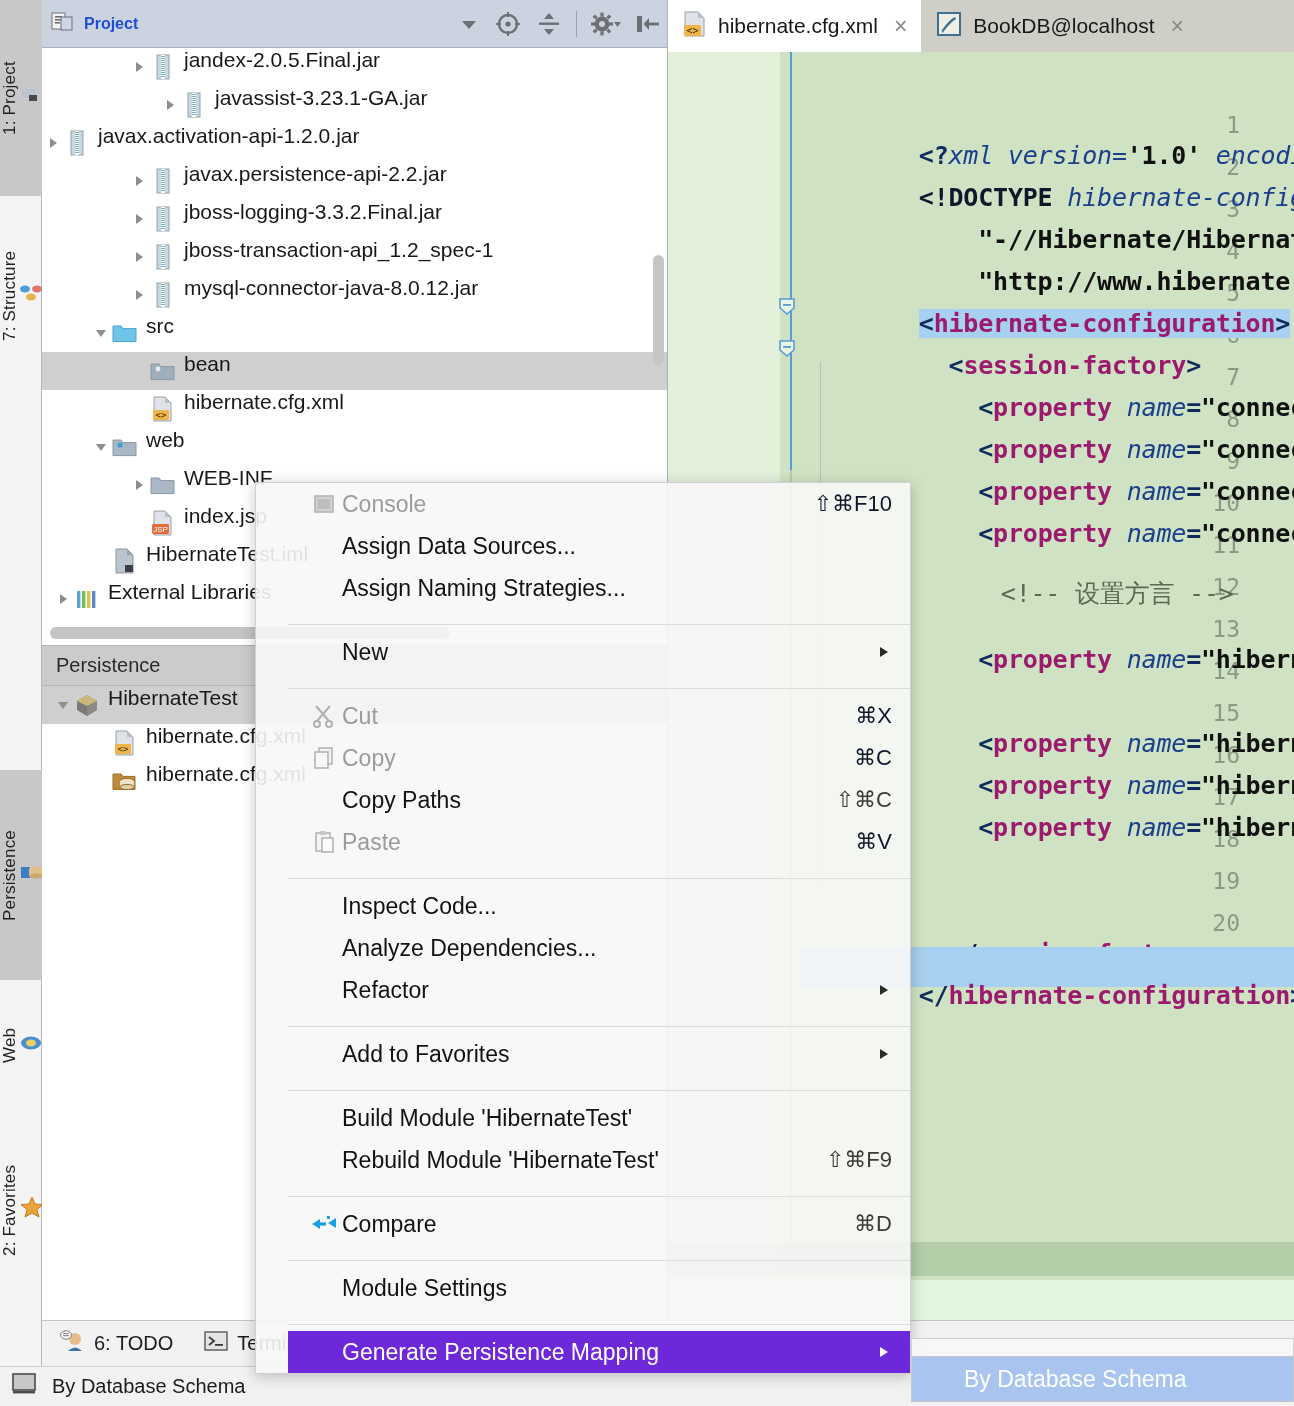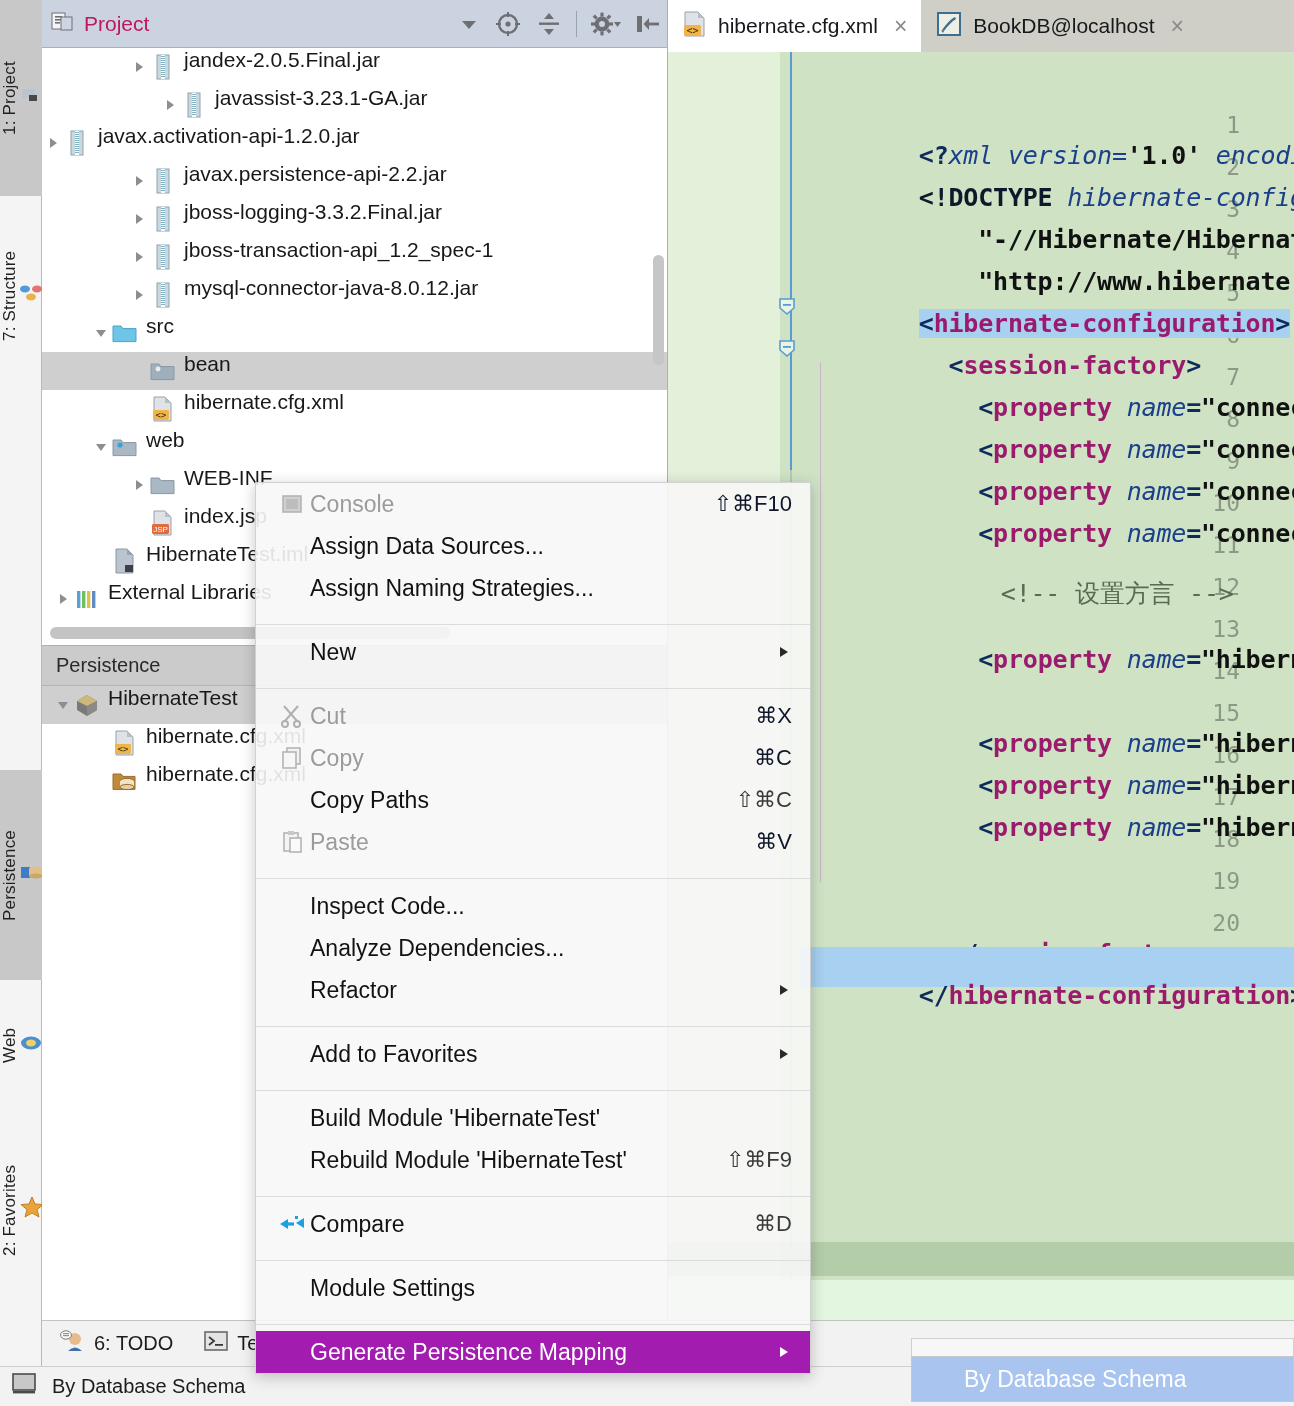--- a/index.html
+++ b/index.html
@@ -29,21 +29,21 @@
   
   .projectpanel{
     position:absolute; left:42px; top:0; width:626px; height:645px;
     background:#ffffff; border-right:1px solid #b0b0b0;
   }
   .panelheader{
     position:relative; height:48px; background:#ccd3e0;
     border-bottom:1px solid #a8b0c0; display:flex; align-items:center;
     padding:0 8px;
   }
-  .panelheader .ptitle{ font-size:21px; color:#be185d; margin-left:10px; }
+  .panelheader .ptitle{ font-size:16px; color:#1d4ed8; margin-left:10px;font-weight:bold; }
   .hdricons{ position:absolute; right:6px; top:0; height:48px; display:flex; align-items:center; gap:14px; }
   .hdricons .ic{ opacity:.72; display:flex; align-items:center; }
   .hdrsep{ width:1px; height:26px; background:#9aa3b4; }
 
   .tree{ position:absolute; top:48px; left:0; right:0; bottom:0; overflow:hidden; background:#fff; }
   .trow{
     height:38px; display:flex; 
     font-size:21px; color:#17181a; white-space:nowrap;
   }
   .trow.sel{ background:#cfcfcf; }
@@ -118,37 +118,37 @@
   .bbitem{ display:flex; align-items:center; gap:8px; }
   .statusbar{
     position:absolute; left:0; top:1366px; width:1294px; height:40px;
     background:#f2f2f2; border-top:1px solid #cfcfcf;
     display:flex; align-items:center; gap:12px; padding-left:10px;
     font-size:20px; color:#1c1c1c;
   }
 
   
   .ctxmenu{
-    position:absolute; left:255px; top:482px; width:556px;
+    position:absolute; left:255px; top:482px; width:656px;
     background:rgba(247,247,247,0.90);
     border:1px solid #d0d0d0;
     box-shadow:0 3px 14px rgba(0,0,0,.22);
-    font-size:23px; color:#121212;
+    font-size:23px; color:#121212;padding-left:32px;
   }
   .mi{
     height:42px; display:flex; align-items:center; position:relative;
     padding-left:18px; padding-right:18px;
   }
   .mi .miicon{ width:36px; flex:0 0 36px; display:flex; align-items:center; justify-content:center; }
   .mi .milabel{ flex:1 1 auto; white-space:nowrap; }
   .mi .mishort{ color:#3a3a3a; font-size:22px; white-space:nowrap; }
   .mi .miarrow{ margin-left:14px; }
   .mi.disabled .milabel{ color:#9b9b9b; }
   .mi.disabled .mishort{ color:#0f172a;text-align:right; }
-  .mi.sel{ background:#a21caf; color:#ffffff; }
+  .mi.sel{ background:#6d28d9; color:#ffffff; }
   .mi.sel .milabel{ color:#ffffff; }
   .msep{ height:1px; background:#dcdcdc; margin:6px 0; }
   .mgap{ height:9px; }
 
   .submenu{
     position:absolute; left:911px; top:1356px; width:383px; height:46px;
     background:#a8c4ef; color:#fff; display:flex; align-items:center;
     padding-left:52px; font-size:23px;
     border:1px solid #c8c8c8;
   }

